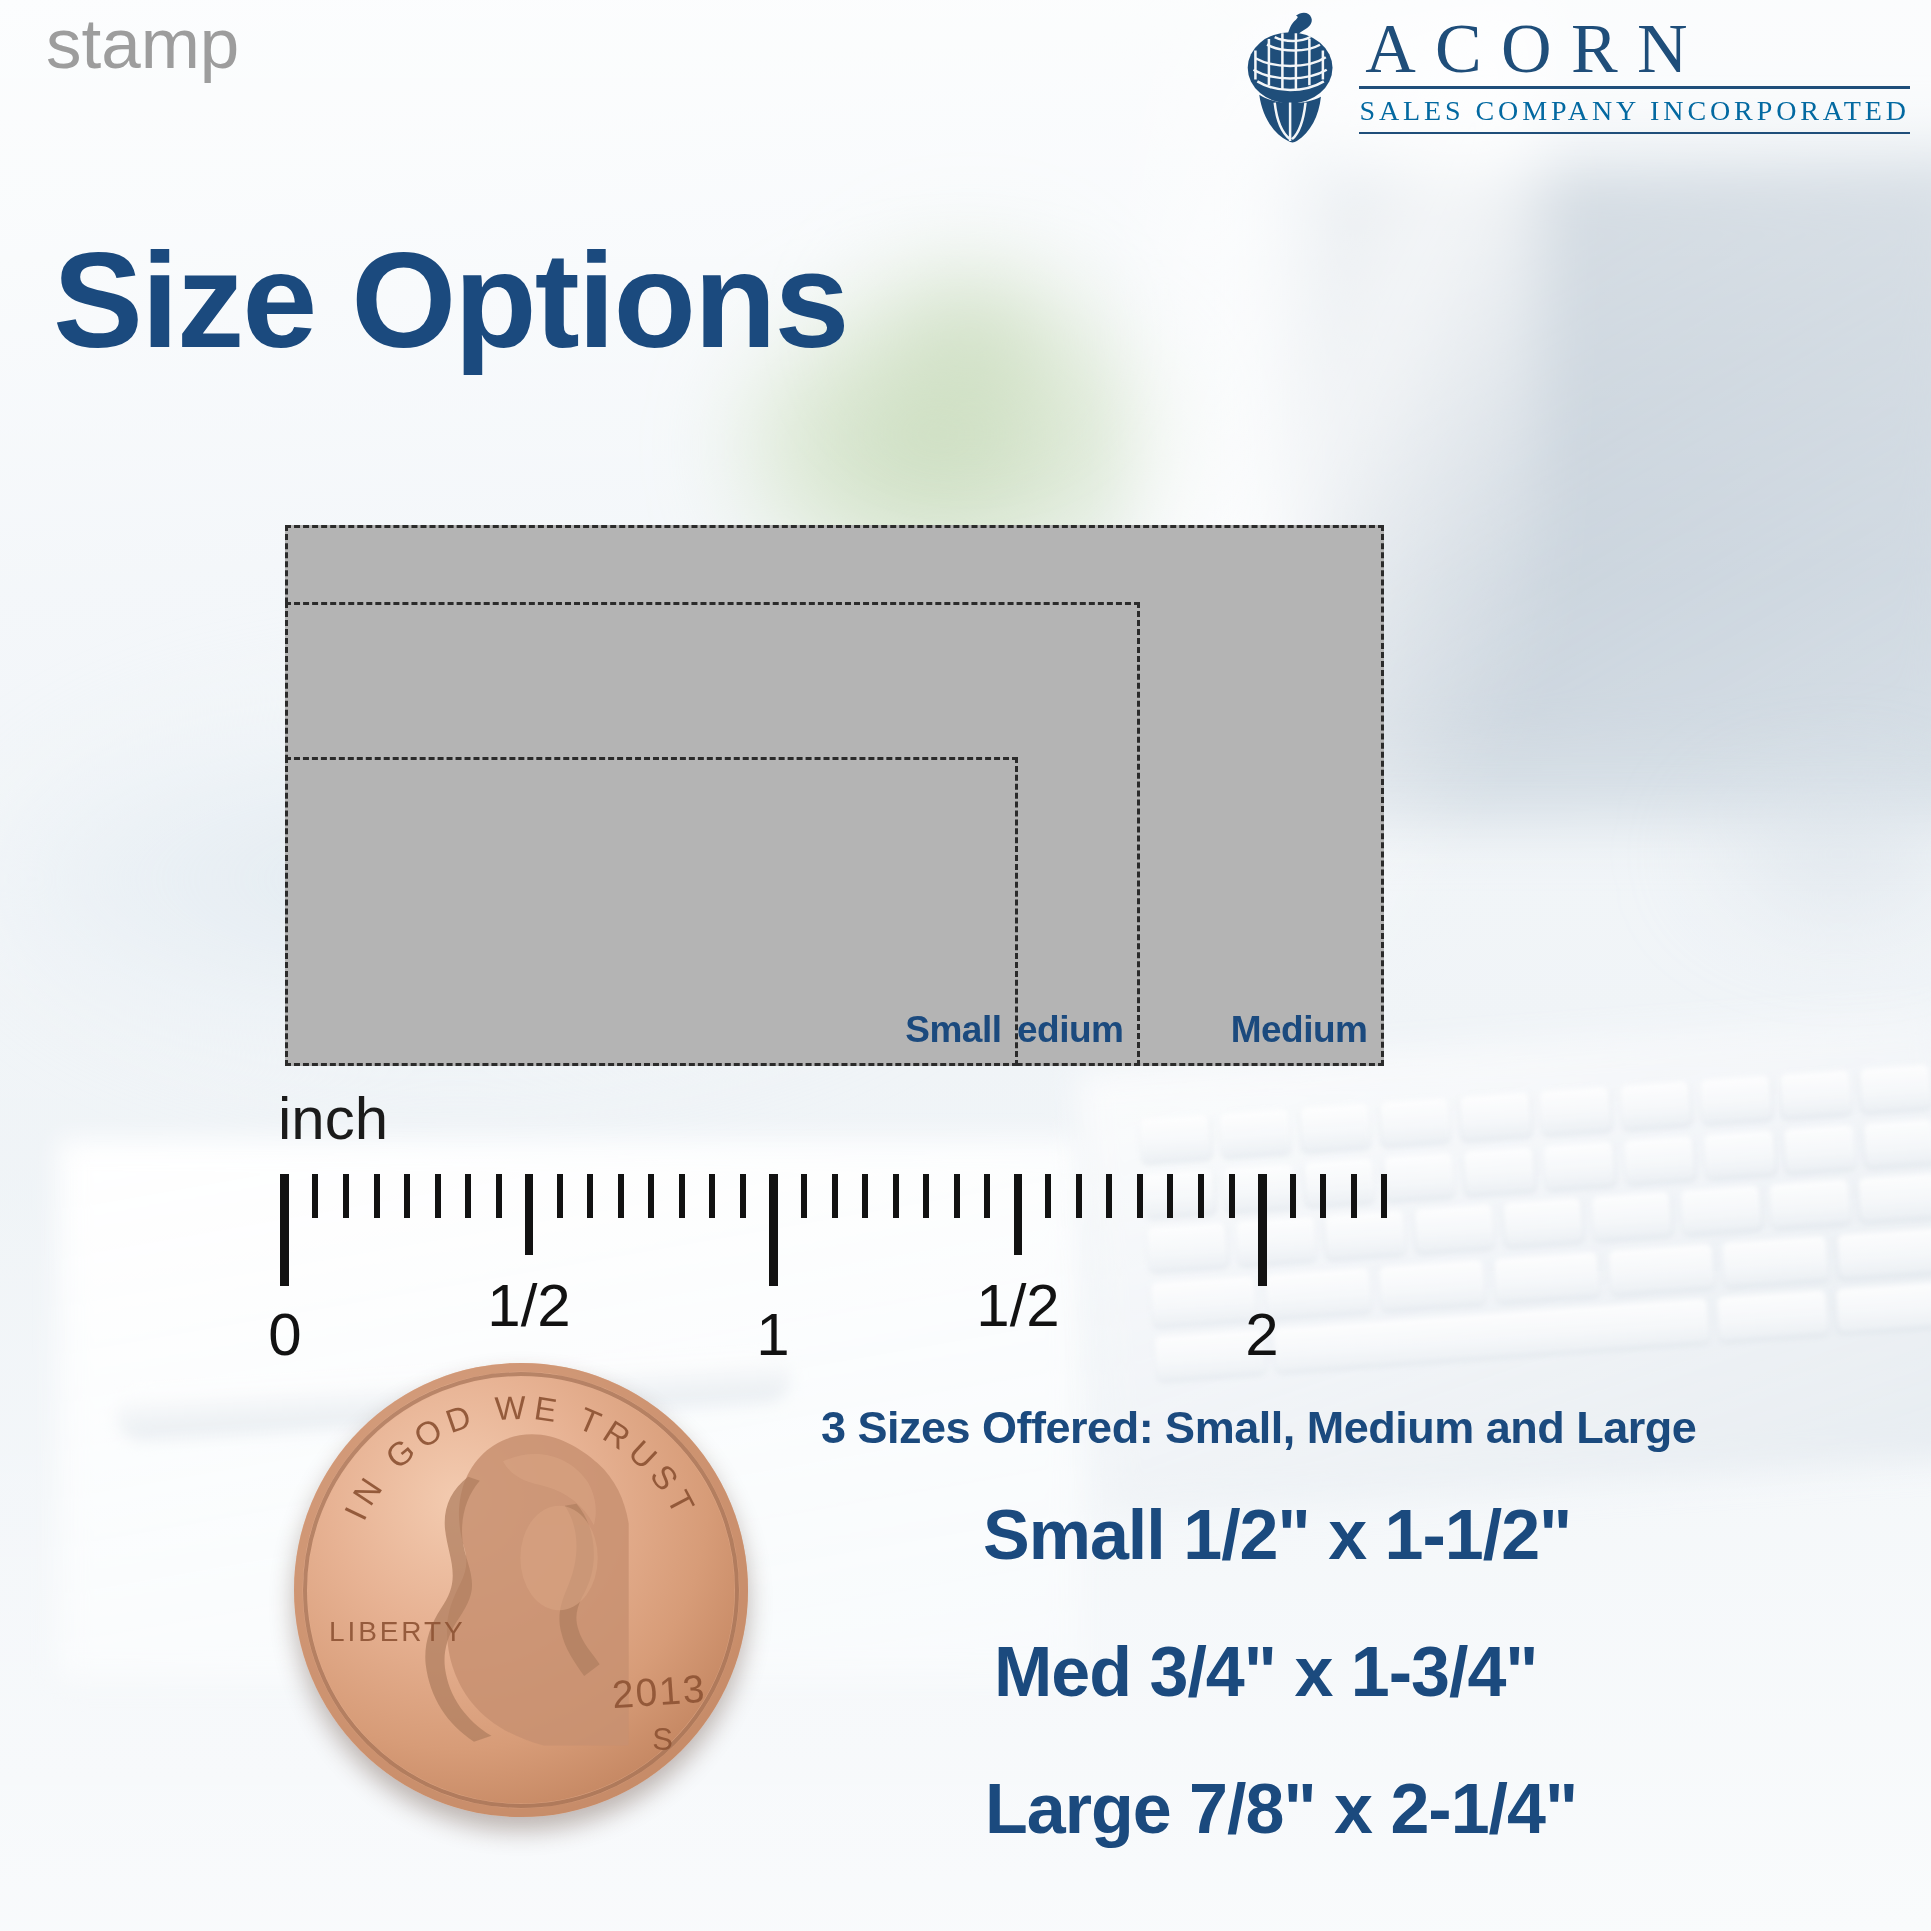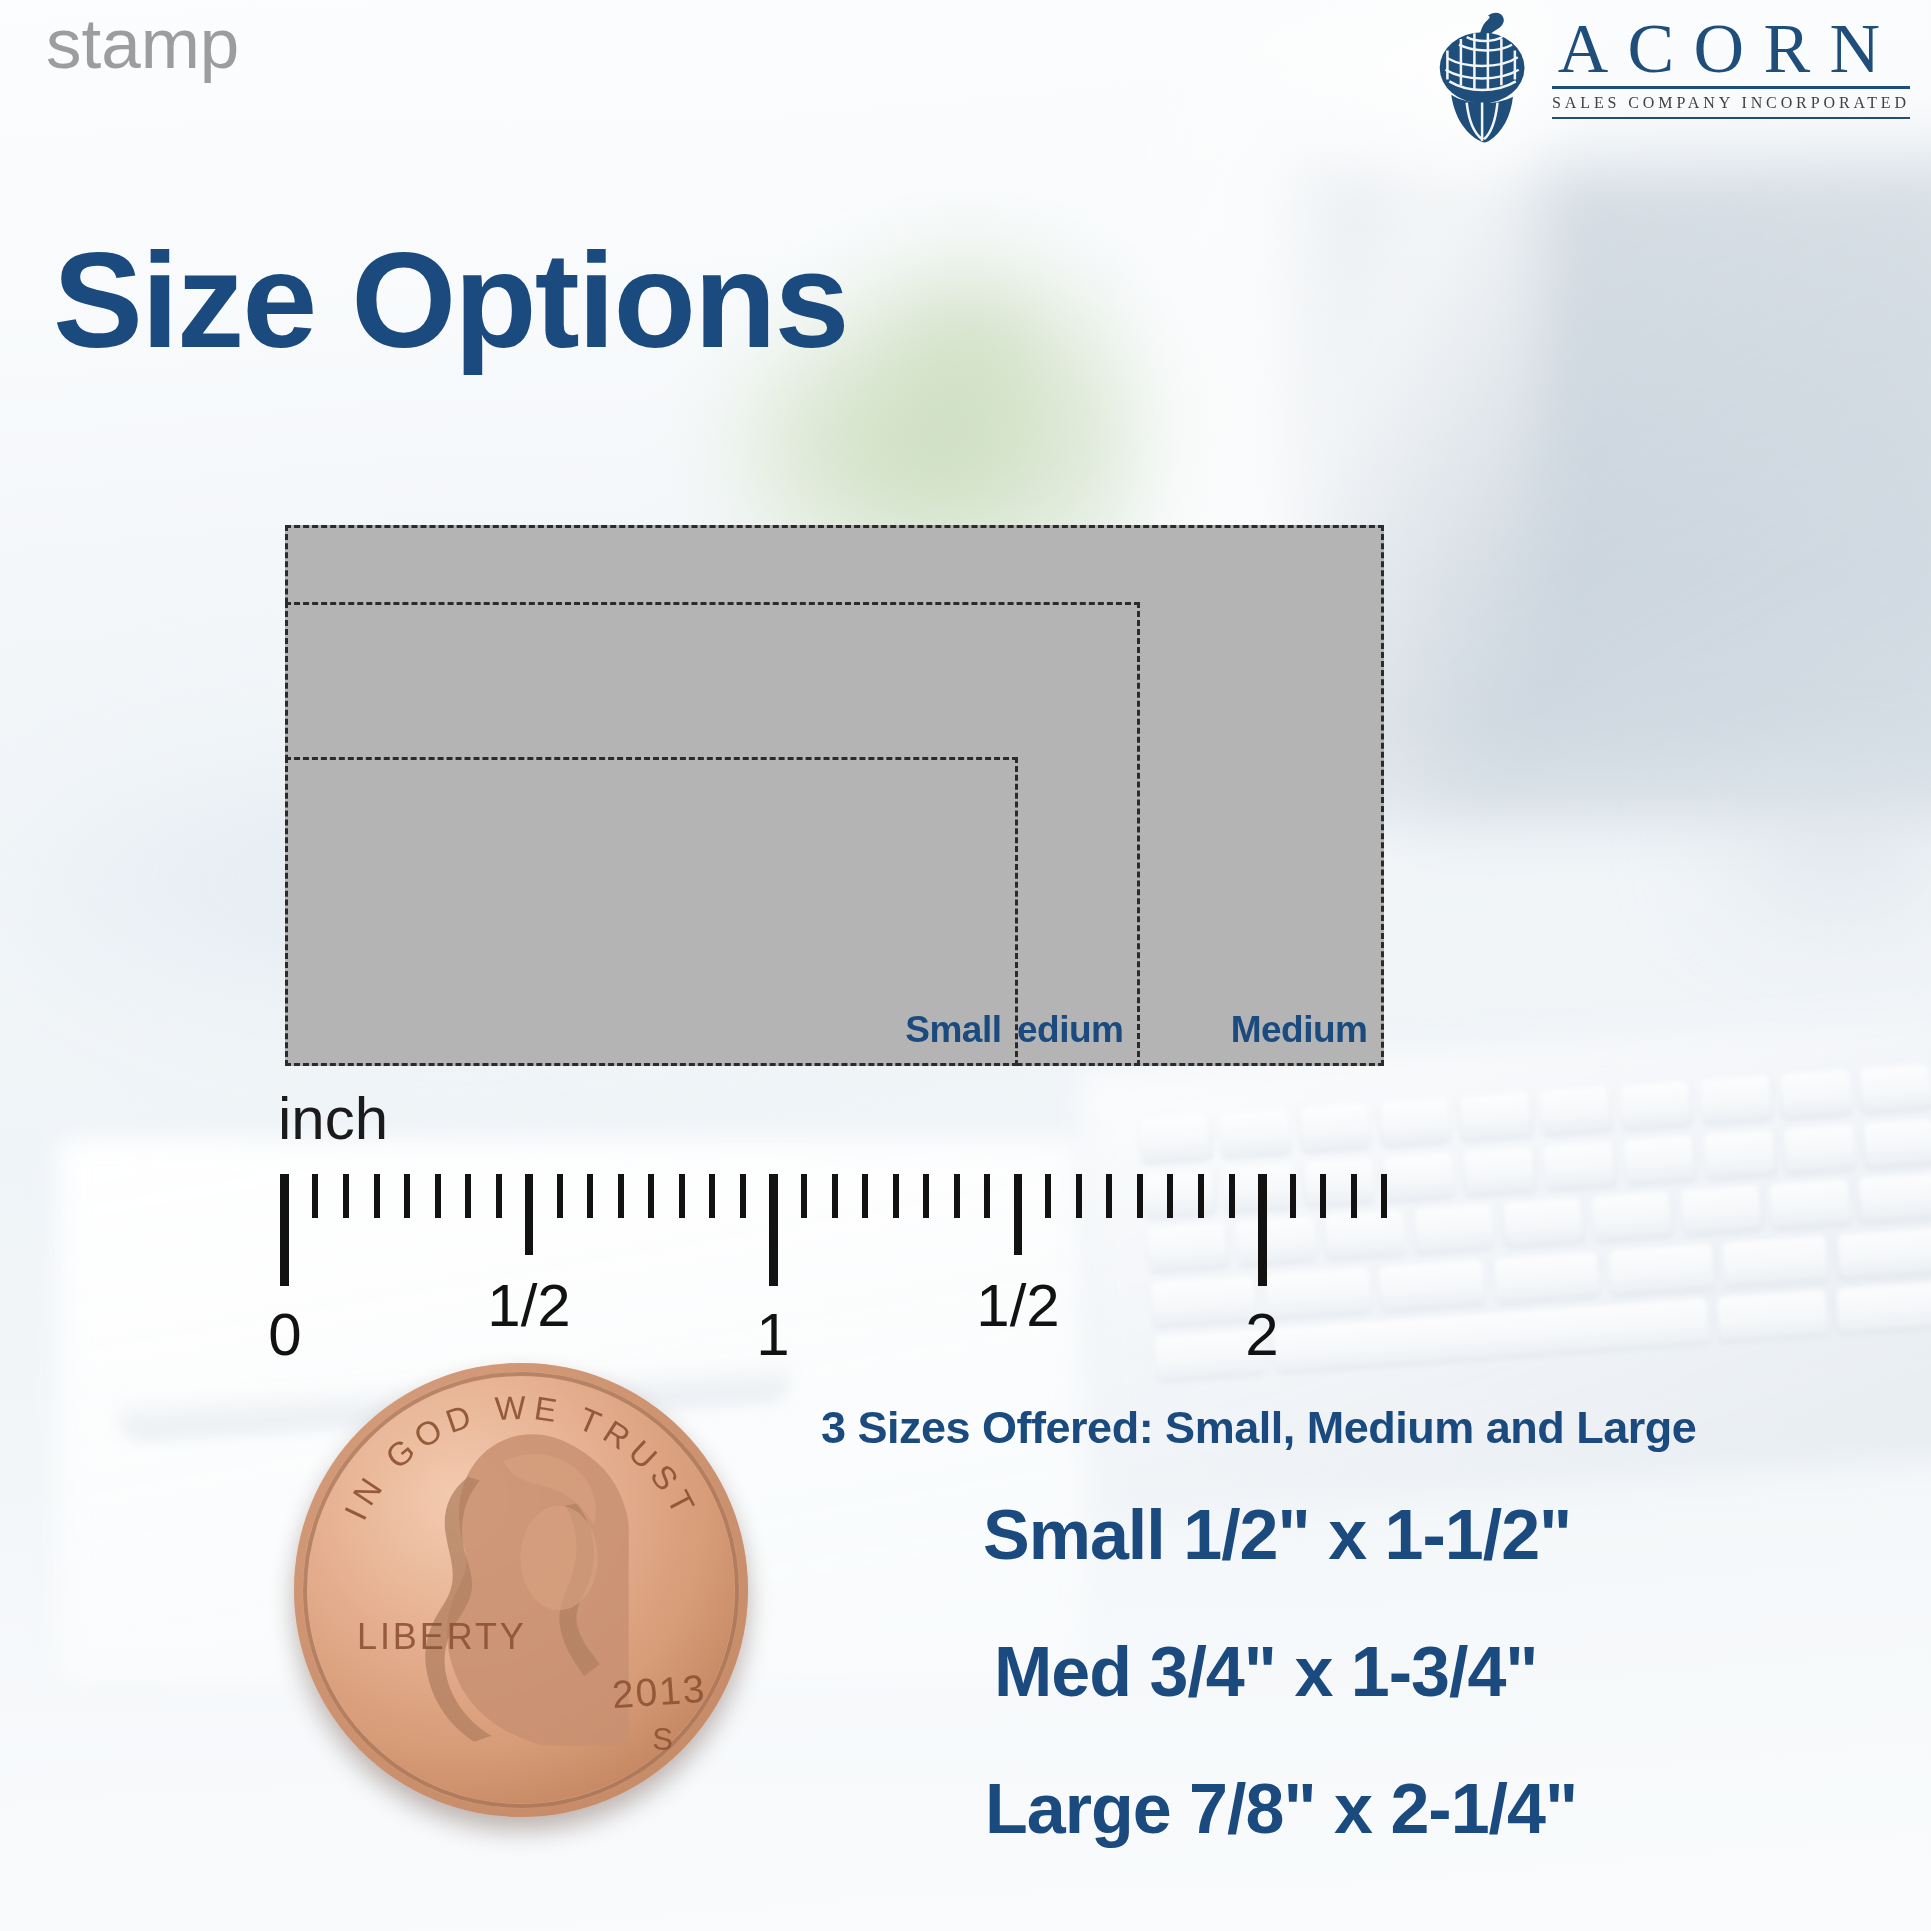--- a/index.html
+++ b/index.html
@@ -137,22 +137,22 @@
     font-size: 70px;
     color: #1f4e7a;
     letter-spacing: 19.3px;
     line-height: 0.98;
     padding-left: 5.8px;
   }
   .logo-rule { height: 2.9px; background: #1f4e7a; margin: 1.9px 0 3.9px 0; }
   .logo-rule.thin { height: 1.9px; margin: 3.9px 0 0 0; }
   .logo-sub {
     font-family: "Liberation Serif", serif;
-    font-size: 16px;
-    color: #404040;
+    font-size: 28px;
+    color: #0369a1;
     letter-spacing: 3.9px;
     text-align: left;
     line-height: 1.25;
     white-space: nowrap;
   }
 
   
   .boxes { position: absolute; left: 0; top: 0; width: 1931px; height: 1159px; }
   .sizebox {
     position: absolute;
@@ -227,25 +227,24 @@
   .penny-arc-text text {
     font-family: "Liberation Sans", sans-serif;
     font-size: 34px;
     letter-spacing: 7px;
     fill: #8d5334;
     opacity: 0.92;
   }
   .penny-liberty {
     position: absolute;
     left: 35px; top: 253px;
-    font-size: 36px;
+    font-size: 28px;
     letter-spacing: 2.9px;
     color: #8d5334;
     opacity: 0.9;
-    margin-left: 28px;
   }
   .penny-year {
     position: absolute;
     right: 42px; top: 307px;
     font-size: 39px;
     letter-spacing: 1.9px;
     color: #8d5334;
     opacity: 0.9;
     transform: rotate(-4deg);
   }

